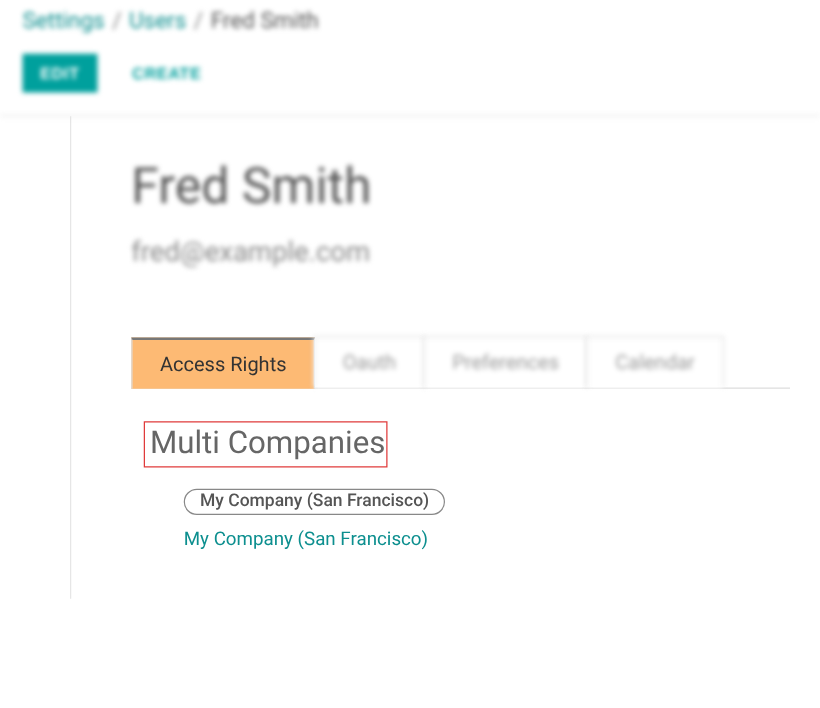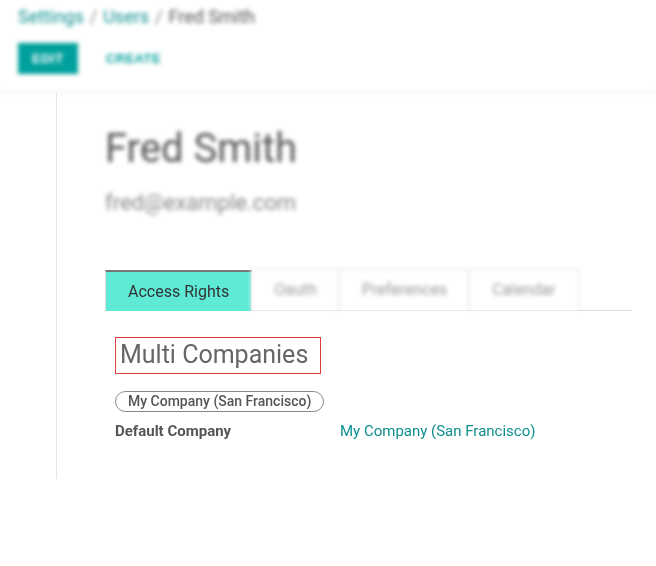--- a/index.html
+++ b/index.html
@@ -84,47 +84,48 @@
     margin-right: -1px;
     background: #fff;
     filter: blur(2px);
   }
   .tab.active {
     color: #333;
     border-top: 2px solid #777;
     filter: none;
     position: relative;
     top: 1px;
-    background: #5eead4;
+    background: #fdba74;
   }
   .tab-content {
     padding: 26px 10px 10px 10px;
   }
   .section-title {
     font-size: 25px;
     color: #666;
     font-weight: 400;
     display: inline-block;
     border: 1.5px solid #e03b3b;
-    padding: 2px 12px 4px 4px;
+    padding: 2px 1px 4px 4px;
     margin: 0 0 12px 0;
   }
   .field-row {
     display: flex;
     align-items: center;
     padding: 5px 0;
   }
   .field-label {
     width: 225px;
     font-weight: 700;
     color: #555;
     font-size: 15px;
   }
   .field-value {
     font-size: 15px;
+    margin-left: 32px;
   }
   .tag-chip {
     display: inline-block;
     border: 1.5px solid #888;
     border-radius: 14px;
     padding: 1px 12px 2px 12px;
     color: #555;
     font-size: 14px;
     font-weight: 500;
   }
@@ -165,17 +166,16 @@
   <div class="tab-content">
     <h2 class="section-title">Multi Companies</h2>
 
     <div class="field-row">
       <div class="field-value">
         <span class="tag-chip">My Company (San Francisco)</span>
       </div>
     </div>
 
     <div class="field-row">
-      <div class="field-label">Default Company</div>
       <div class="field-value link-val">My Company (San Francisco)</div>
     </div>
   </div>
 </div>
 
 </body></html>

